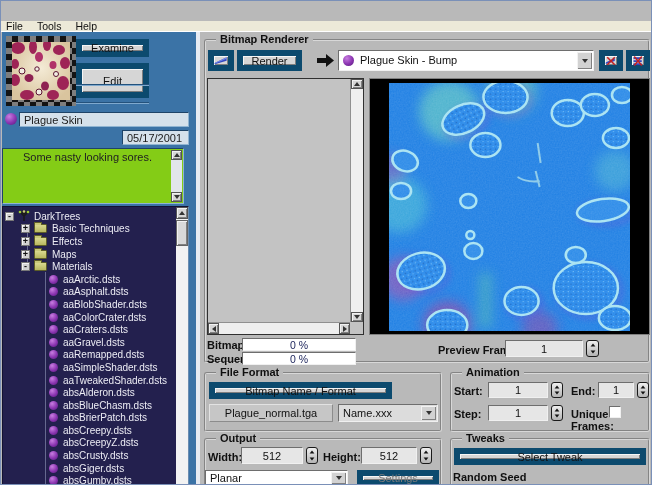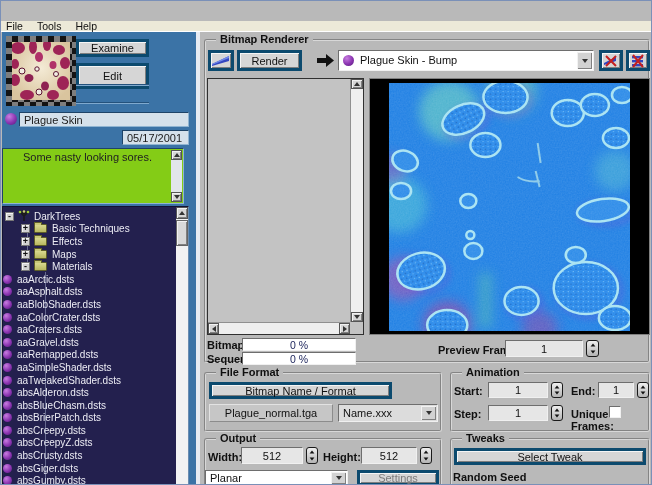--- a/index.html
+++ b/index.html
@@ -21,25 +21,25 @@
   #menubar { position:absolute; left:0; top:20px; width:652px; height:11px;
     background:#ECE9D8; display:flex; align-items:center; gap:14px; padding-left:5px;
     font-size:10.5px; border-bottom:1px solid #FFFFFF; }
   .menu-item { cursor:default; }
   
   #left-panel { position:absolute; left:1px; top:31px; width:194px; height:454px; background:#3B73A6; }
   #splitter { position:absolute; left:195px; top:31px; width:5px; height:454px; background:#E7EBF2; border-right:1px solid #9AA6B8; }
   #thumb-wrap { position:absolute; left:4px; top:4px; width:70px; height:70px; padding:6px;
     background:repeating-conic-gradient(#141414 0% 25%, #7E7E7E 0% 50%); background-size:12px 12px; }
   #thumb-wrap svg { display:block; width:58px; height:58px; }
-  .btn3d { background:#D6D6D6; border:3px solid #0c4a6e;
+  .btn3d { background:#D6D6D6; border:6px solid #0c4a6e;
     box-shadow:inset 1px 1px 0 #F5F5F5, inset -1px -1px 0 #7E7E7E;
     display:flex; align-items:center; justify-content:center; color:#111; font-size:11px; }
   #examine-btn { position:absolute; left:74px; top:7px; width:73px; height:18px; }
-  #edit-btn { position:absolute; left:74px; top:31px; width:73px; height:26px; }
+  #edit-btn { position:absolute; left:74px; top:31px; width:73px; height:35px; }
   .groove { position:absolute; left:74px; width:73px; height:2px;
     border-top:1px solid #24527C; border-bottom:1px solid #7FA9CE; }
   .bluefield { background:#D5E1EB; border:1px solid; border-color:#1E4468 #8FB4D2 #8FB4D2 #1E4468;
     display:flex; align-items:center; padding-left:4px; font-size:11px; color:#1A1A1A; }
   .sphere { border-radius:50%; background:radial-gradient(circle at 35% 30%, #C87DE0, #8A34B0 55%, #551A78); }
   #name-sphere { position:absolute; left:3px; top:81px; width:12px; height:12px; }
   #name-field { position:absolute; left:17px; top:80px; width:170px; height:15px; }
   #author-field { position:absolute; left:0; top:98px; width:118px; height:15px;margin-top:39px; }
   #date-field { position:absolute; left:120px; top:98px; width:67px; height:15px; }
   #desc-box { position:absolute; left:0; top:116px; width:182px; height:56px; background:#84cc16;
@@ -58,21 +58,21 @@
   #tree-scroll { position:absolute; right:0; top:0; bottom:0; width:12px; background:#F2F2F2; }
   #tree-up { position:absolute; left:0; top:0; width:12px; height:12px; background:#D6D6D6;
     box-shadow:inset 1px 1px 0 #F2F2F2, inset -1px -1px 0 #808080; border:1px solid #555;
     display:flex; align-items:center; justify-content:center; }
   #tree-thumb { position:absolute; left:0; top:13px; width:12px; height:26px; background:#D9D9D9;
     border:1px solid #666; box-shadow:inset 1px 1px 0 #F2F2F2, inset -1px -1px 0 #808080; }
   #tree-rows { position:absolute; left:0; top:3px; right:12px; }
   .tree-row { height:12.6px; display:flex; align-items:center; color:#ECECF4; font-size:10px; position:relative; }
   .root-row { padding-left:2px; }
   .folder-row { padding-left:18px; }
-  .file-row { }
+  .file-row { padding-left:46px; }
   .expand-box { width:9px; height:9px; background:#D2D2D2; border:1px solid #777;
     box-shadow:inset 1px 1px 0 #F4F4F4; color:#111; font-size:9px; line-height:7px;
     text-align:center; margin-right:4px; flex:0 0 9px; font-weight:bold; z-index:2; }
   .folder-icon { width:13px; height:9px; background:linear-gradient(#D8D890,#B8B860);
     border:1px solid #5E5E28; border-radius:1px; margin-right:5px; position:relative; flex:0 0 13px; z-index:2; }
   .folder-icon::before { content:""; position:absolute; left:-1px; top:-3px; width:6px; height:2px;
     background:#C8C878; border:1px solid #5E5E28; border-bottom:none; }
   .sphere-icon { width:9px; height:9px; border-radius:50%; margin-right:5px; flex:0 0 9px; z-index:2;
     background:radial-gradient(circle at 35% 30%, #C87DE0, #8A34B0 55%, #551A78); }
   .vline { position:absolute; width:1px; background:rgba(185,195,225,0.45); z-index:1; }

